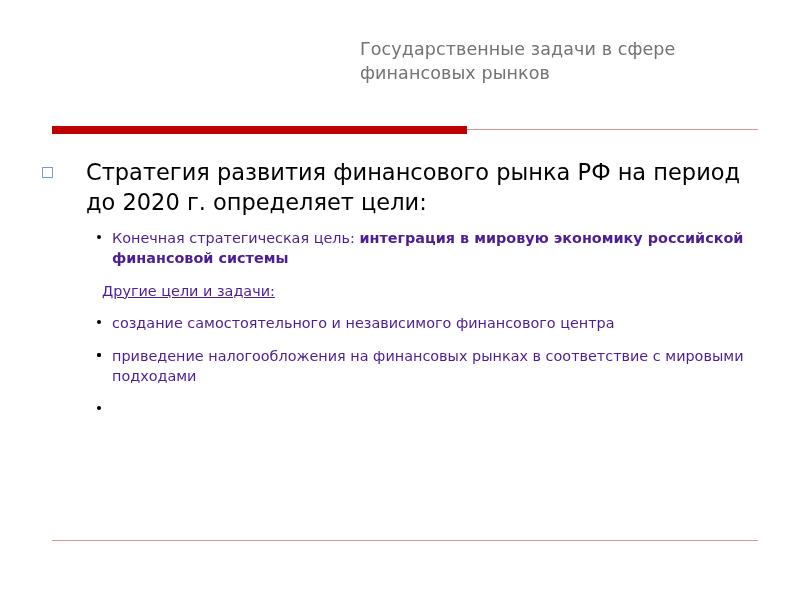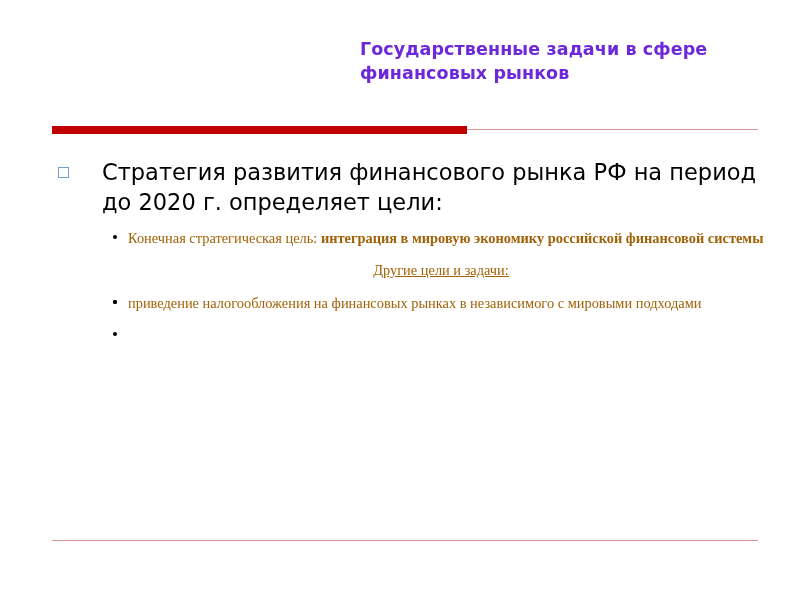--- a/index.html
+++ b/index.html
@@ -22,22 +22,22 @@
   }
 
   
   .slide-title {
     position: absolute;
     left: 360px;
     top: 38px;
     width: 420px;
     font-size: 17.5px;
     line-height: 1.35;
-    color: #6d28d9;
-    font-weight: bold;
+    color: #737373;
+    font-weight: normal;
     letter-spacing: 0.1px;
   }
 
   
   .divider-wrap {
     position: absolute;
     left: 52px;
     top: 126px;
     width: 706px;
     height: 9px;
@@ -55,21 +55,21 @@
     left: 415px;
     top: 3px;
     width: 291px;
     height: 1px;
     background: #D99694;
   }
 
   
   .body-area {
     position: absolute;
-    left: 52px;
+    left: 36px;
     top: 158px;
     width: 712px;
   }
 
   .lvl1 {
     position: relative;
     padding-left: 50px;
     margin-bottom: 10px;
   }
   .lvl1-bullet {
@@ -99,28 +99,26 @@
     left: 61px;
     top: 7px;
     width: 4px;
     height: 4px;
     border-radius: 50%;
     background: #000000;
   }
   .lvl2-text {
     font-size: 14.4px;
     line-height: 1.42;
-    color: #a16207;
-    font-family: Liberation Serif, serif;
+    color: #4c1d95;
   }
   .lvl2-text b { font-weight: bold; }
 
   .lvl2.no-bullet {
     padding-left: 66px;
-    text-align: center;
   }
   .lvl2.no-bullet .lvl2-text {
     text-decoration: underline;
   }
 
   
   .bottom-rule {
     position: absolute;
     left: 52px;
     top: 540px;
@@ -152,28 +150,32 @@
       <span class="lvl2-bullet"></span>
       <div class="lvl2-text">
         <span>Конечная стратегическая цель: </span><b>интеграция в мировую экономику российской финансовой системы</b>
       </div>
     </div>
 
     <div class="lvl2 no-bullet">
       <div class="lvl2-text">Другие цели и задачи:</div>
     </div>
 
+    <div class="lvl2">
+      <span class="lvl2-bullet"></span>
+      <div class="lvl2-text">создание самостоятельного и независимого финансового центра</div>
+    </div>
 
     <div class="lvl2">
       <span class="lvl2-bullet"></span>
     </div>
 
     <div class="lvl2">
       <span class="lvl2-bullet"></span>
-      <div class="lvl2-text">приведение налогообложения на финансовых рынках в независимого с мировыми подходами</div>
+      <div class="lvl2-text">приведение налогообложения на финансовых рынках в соответствие с мировыми подходами</div>
     </div>
 
     <div class="lvl2">
       <span class="lvl2-bullet"></span>
     </div>
 
   </div>
 
   <div class="bottom-rule"></div>
 

